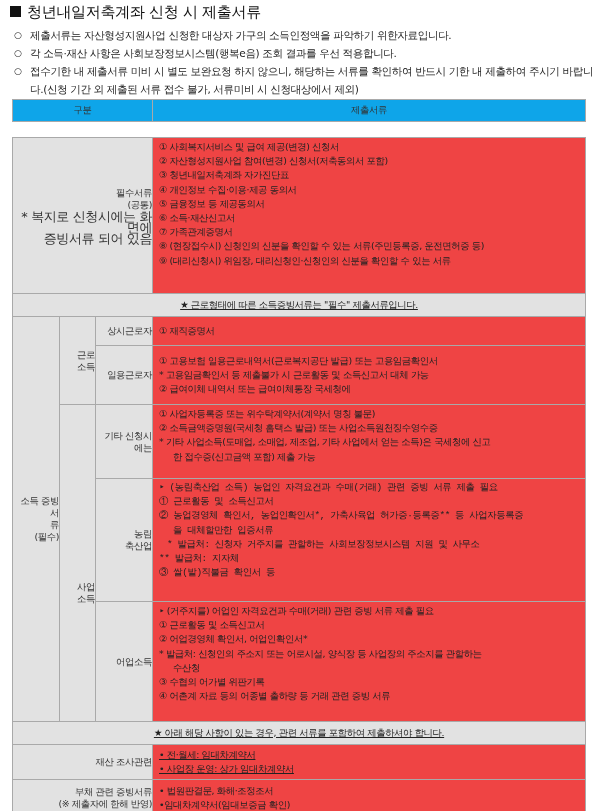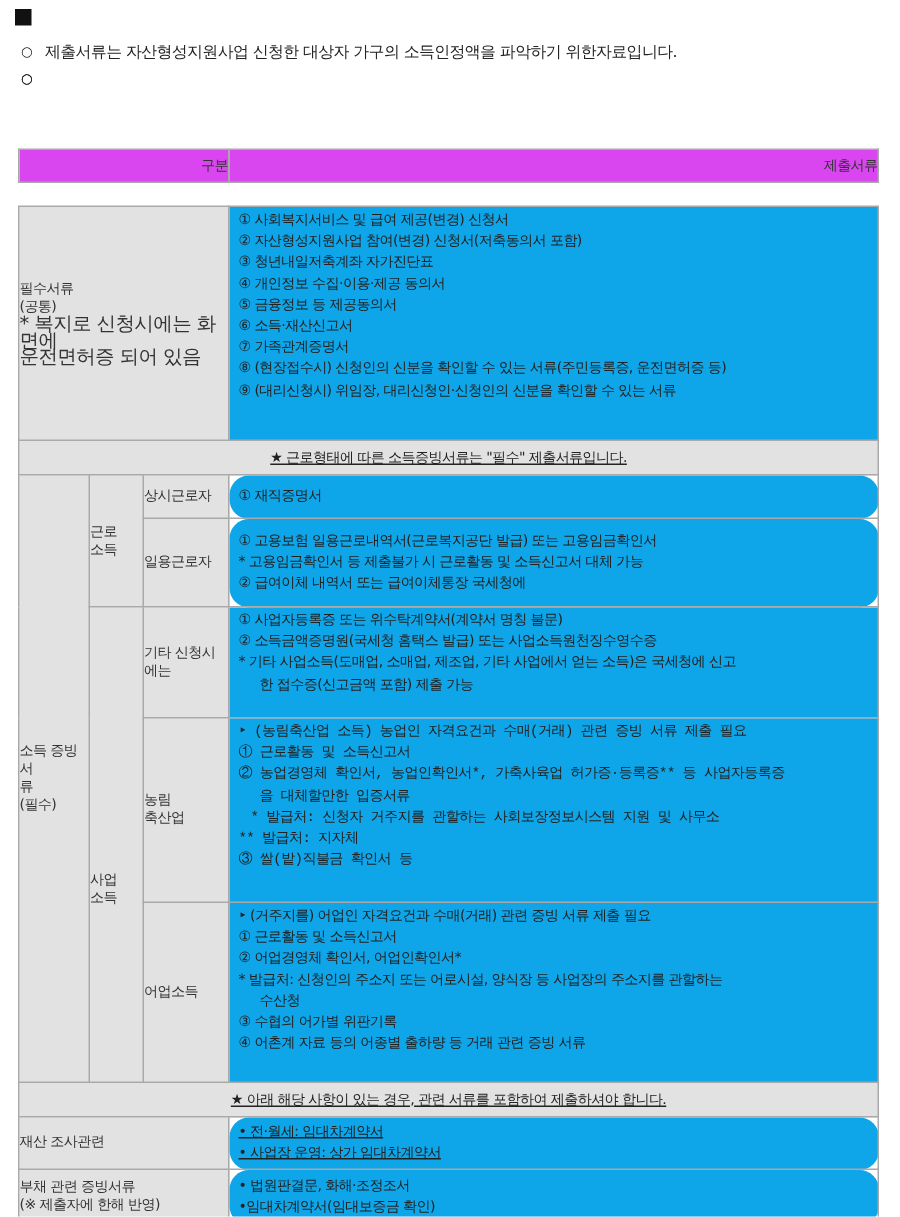--- a/index.html
+++ b/index.html
@@ -7,42 +7,42 @@
          font-family:"DejaVu Sans", "Liberation Sans", sans-serif; color:#222; }
   .title { position:absolute; left:10px; top:3px; font-size:15px; color:#111; letter-spacing:-0.3px; }
   .title .sq { display:inline-block; width:11px; height:11px; background:#111; margin-right:6px; vertical-align:0px; }
   .bullets { position:absolute; left:14px; top:26px; width:580px; font-size:10.6px; line-height:18px; letter-spacing:-0.4px; }
   .bullets .b { position:relative; padding-left:16px; }
   .bullets .b .o { position:absolute; left:0; top:0; font-size:9px; }
   table.docs { position:absolute; left:12px; top:99px; width:573px; border-collapse:collapse;
                font-size:9.4px; letter-spacing:-0.4px; table-layout:fixed; }
   table.docs td { border:1px solid #a9a9a9; padding:0; vertical-align:middle; }
   .gray { background:#e2e2e2; }
-  .hdr { background:#d946ef; height:21px; text-align:right; color:#333; }
-  .center { text-align:left; color:#333; line-height:12px; }
-  .content { padding:2px 6px !important; line-height:14.2px; color:#222; background:#0ea5e9; vertical-align:top !important; }
-  .content.mid { vertical-align:middle !important;border-radius:13px; }
+  .hdr { background:#0ea5e9; height:21px; text-align:center; color:#333; }
+  .center { text-align:right; color:#333; line-height:12px; }
+  .content { padding:2px 6px !important; line-height:14.2px; color:#222; background:#ef4444; vertical-align:top !important; }
+  .content.mid { vertical-align:middle !important; }
   .notice { text-align:center; background:#e2e2e2; height:22px; }
   .notice span { text-decoration:underline; color:#222; }
   .ind { padding-left:8px; }
   .ind2 { padding-left:14px; }
   .small { font-size:13px; line-height:11px; }
   tr.gap td { border-left:none; border-right:none; height:15px; background:#fff; }
 </style>
 </head>
 <body>
 
 <div class="title">
-  <span class="sq"></span>
+  <span class="sq"></span><span>청년내일저축계좌 신청 시 제출서류</span>
 </div>
 
 <div class="bullets">
   <div class="b"><span class="o">○</span><span>제출서류는 자산형성지원사업 신청한 대상자 가구의 소득인정액을 파악하기 위한자료입니다.</span></div>
-  <div class="b"><span class="o">○</span></div>
-  <div class="b"><span class="o">○</span></div>
+  <div class="b"><span class="o">○</span><span>각 소득·재산 사항은 사회보장정보시스템(행복e음) 조회 결과를 우선 적용합니다.</span></div>
+  <div class="b"><span class="o">○</span><span>접수기한 내 제출서류 미비 시 별도 보완요청 하지 않으니, 해당하는 서류를 확인하여 반드시 기한 내 제출하여 주시기 바랍니다.(신청 기간 외 제출된 서류 접수 불가, 서류미비 시 신청대상에서 제외)</span></div>
 </div>
 
 <table class="docs">
   <colgroup>
     <col style="width:47px">
       <col style="width:36px">
       <col style="width:57px">
       <col style="width:433px">
   </colgroup>
   <tbody>
@@ -52,21 +52,21 @@
   </tr>
   <tr class="gap">
         <td colspan="4"></td>
       </tr>
 
   <tr>
     <td colspan="3" class="gray center">
       <div>필수서류</div>
       <div>(공통)</div>
       <div class="small">* 복지로 신청시에는 화면에</div>
-      <div class="small">운전면허증 되어 있음</div>
+      <div class="small">증빙서류 되어 있음</div>
     </td>
     <td class="content" style="height:151px;">
       <div>① 사회복지서비스 및 급여 제공(변경) 신청서</div>
       <div>② 자산형성지원사업 참여(변경) 신청서(저축동의서 포함)</div>
       <div>③ 청년내일저축계좌 자가진단표</div>
       <div>④ 개인정보 수집·이용·제공 동의서</div>
       <div>⑤ 금융정보 등 제공동의서</div>
       <div>⑥ 소득·재산신고서</div>
       <div>⑦ 가족관계증명서</div>
       <div>⑧ (현장접수시) 신청인의 신분을 확인할 수 있는 서류(주민등록증, 운전면허증 등)</div>

